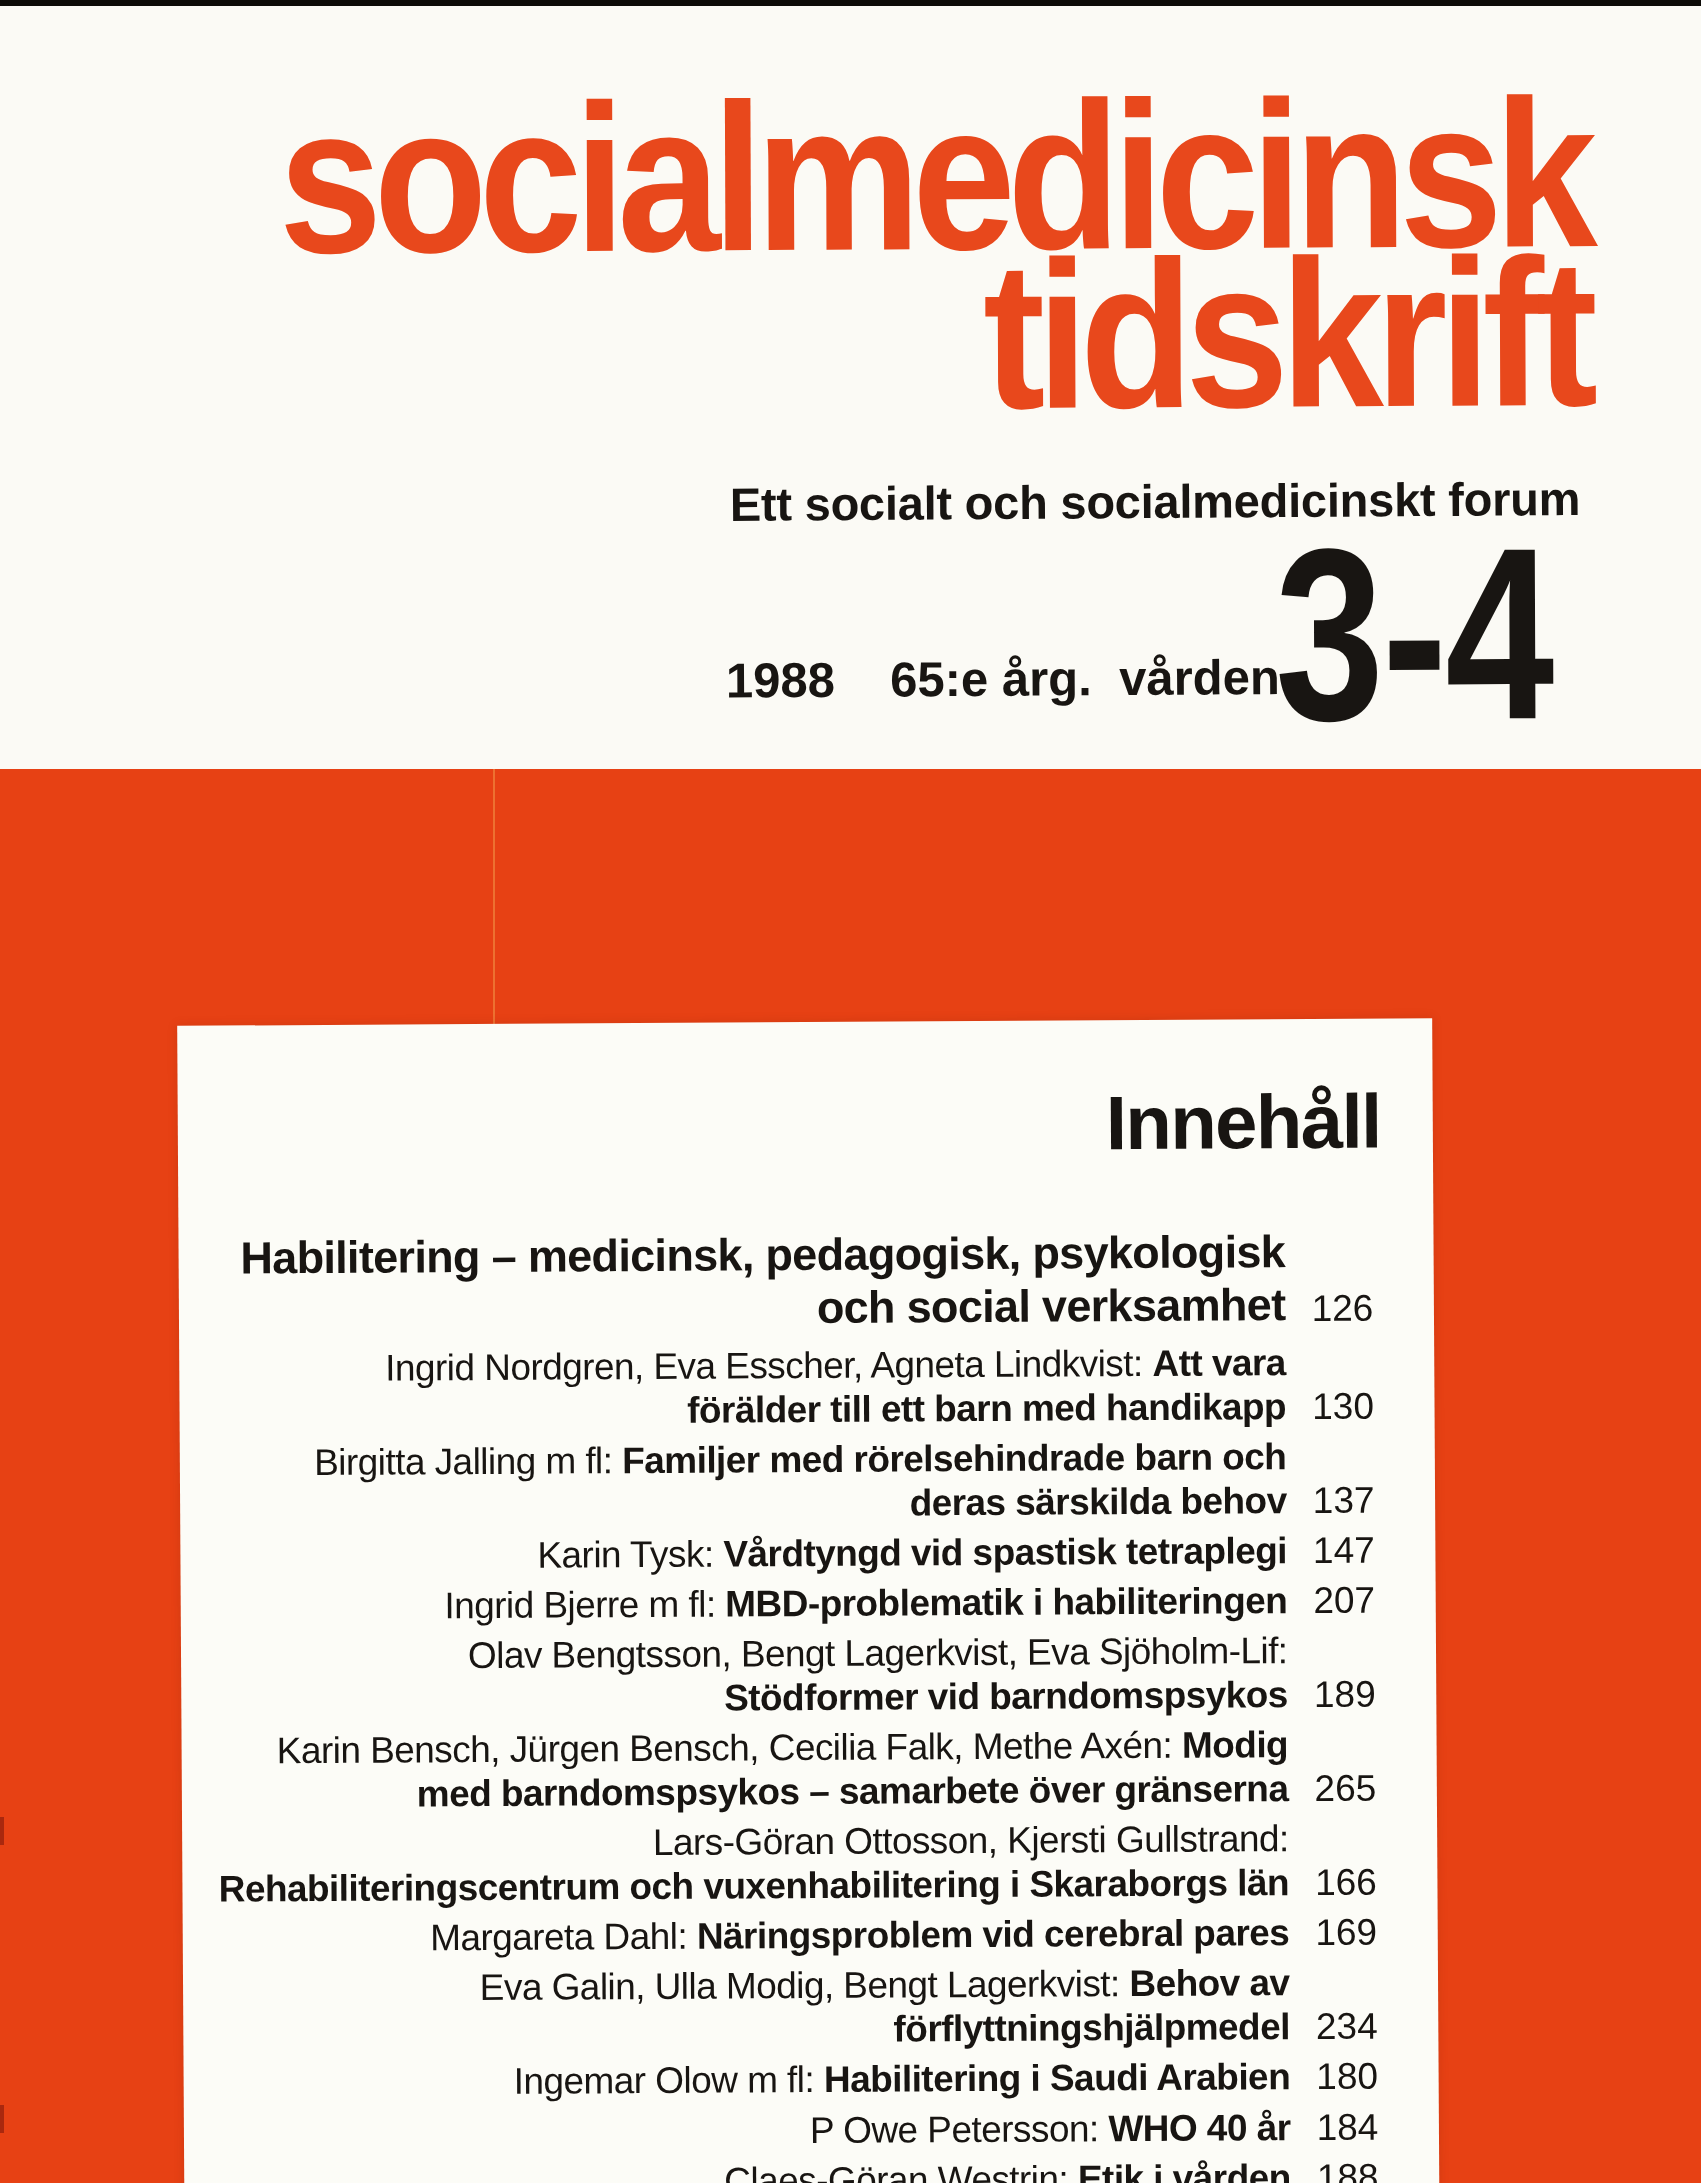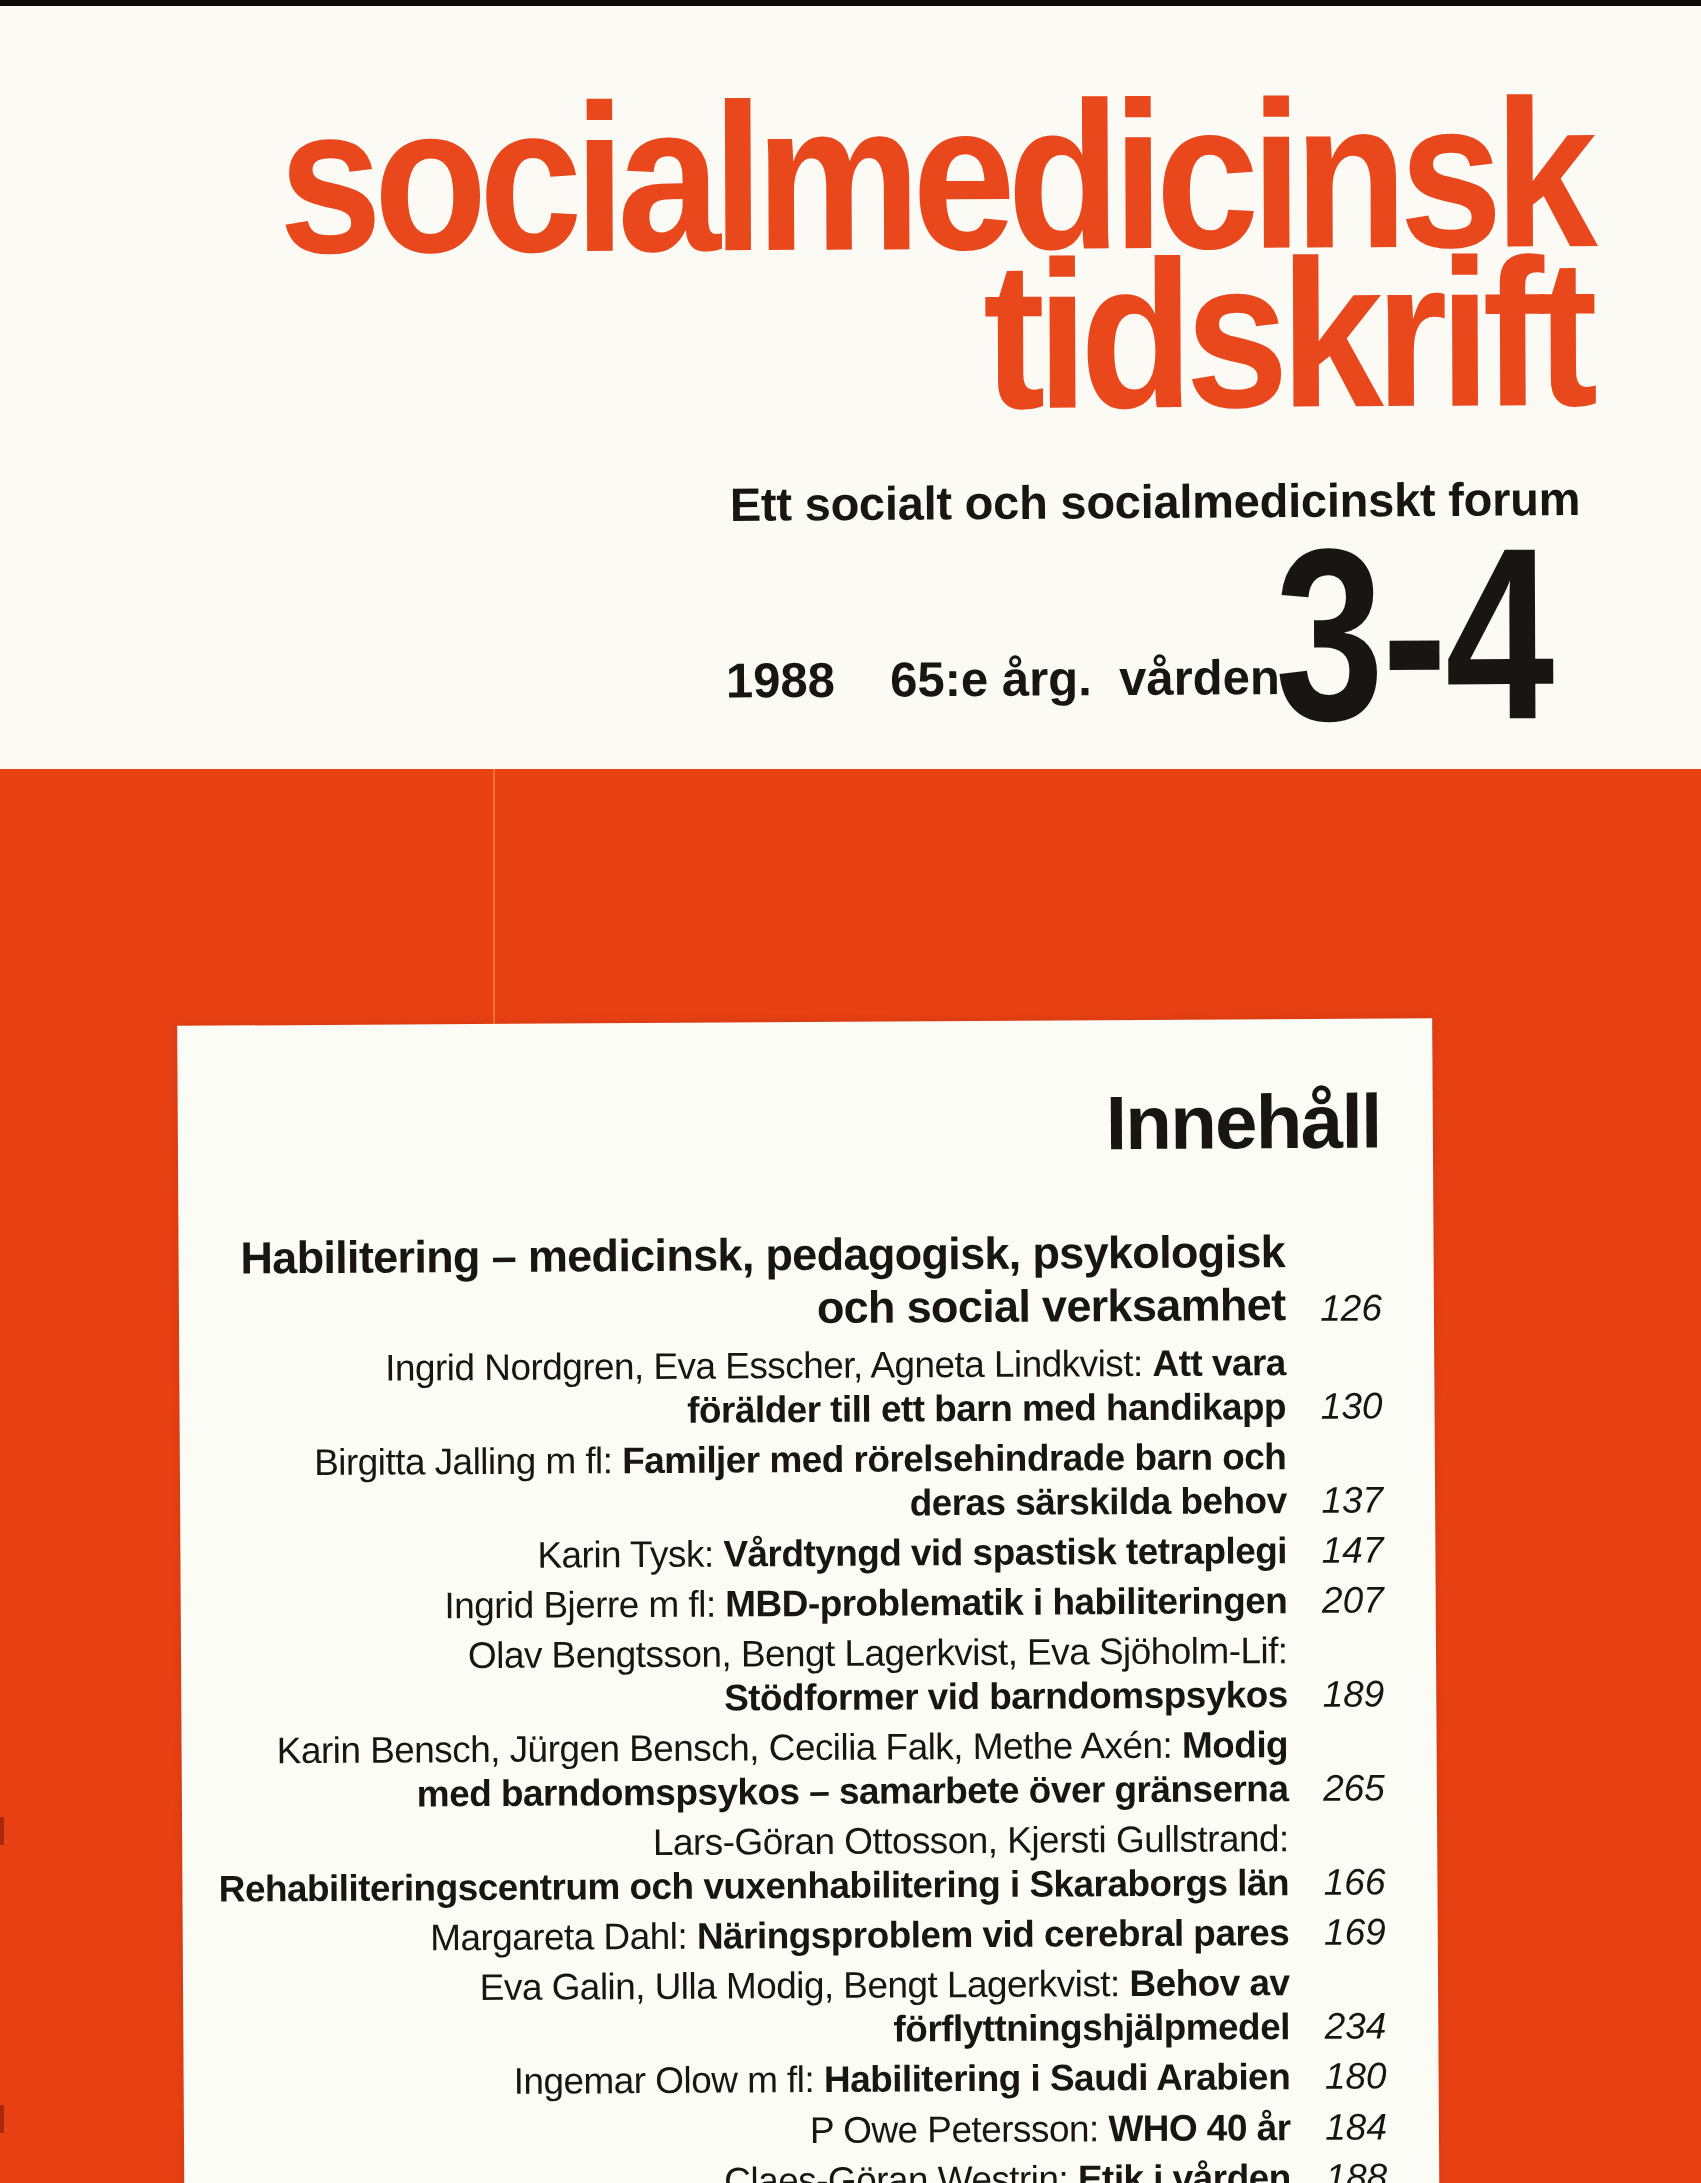--- a/index.html
+++ b/index.html
@@ -120,24 +120,23 @@
     line-height: 44px;
     letter-spacing: -0.015em;
     text-align: right;
   }
   .toc-row .line { white-space: nowrap; }
   .toc-row .seg-bold { font-weight: bold; }
   .toc-row .page {
     flex: 0 0 auto;
     width: 79px;
     margin-left: 17.5px;
-    text-align: right;
+    text-align: center;
     font-size: 37px;
     line-height: 44px;
-    font-style: italic;
   }
   .toc-row.lead .lines { font-size: 45px; line-height: 53px; }
   .toc-row.lead { margin-bottom: 9.6px; }
 </style>
 </head>
 <body>
 
 <div id="cover">
 
   <div class="top-bar"></div>

